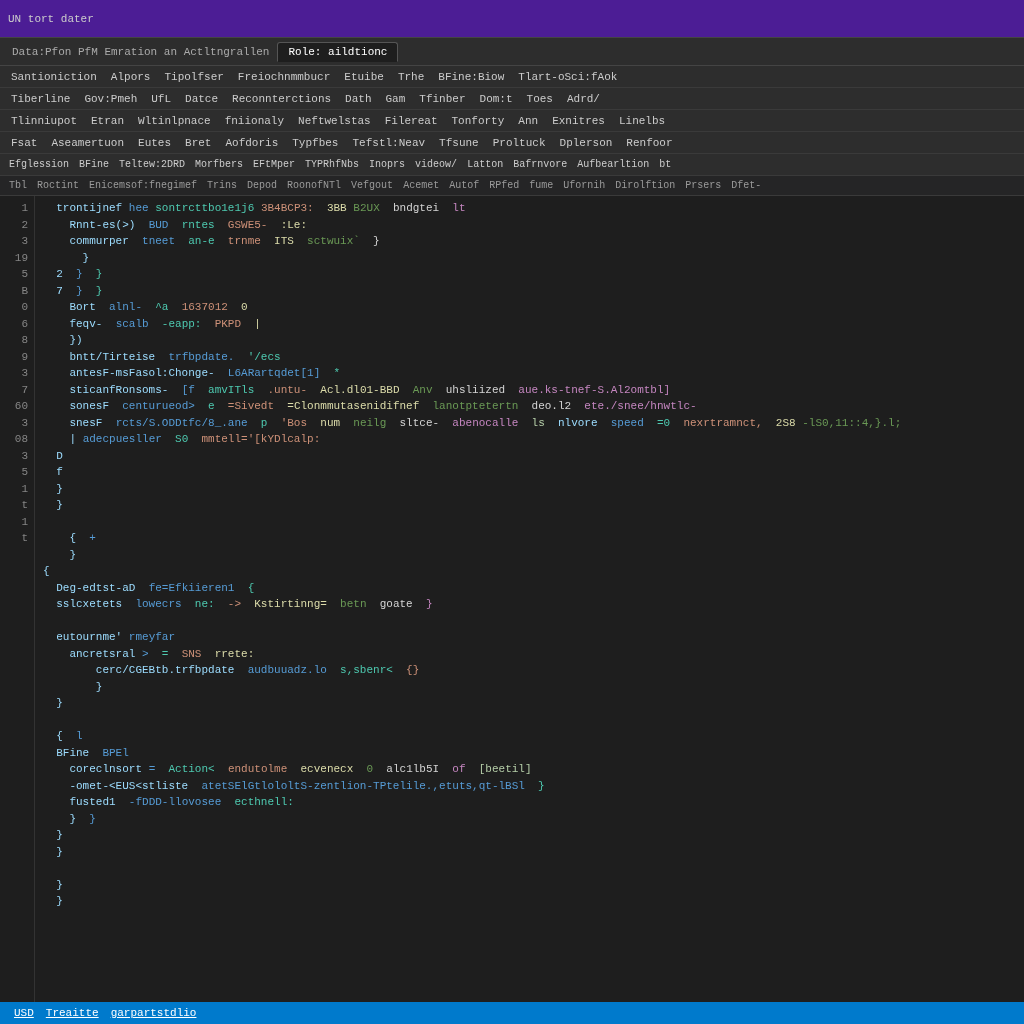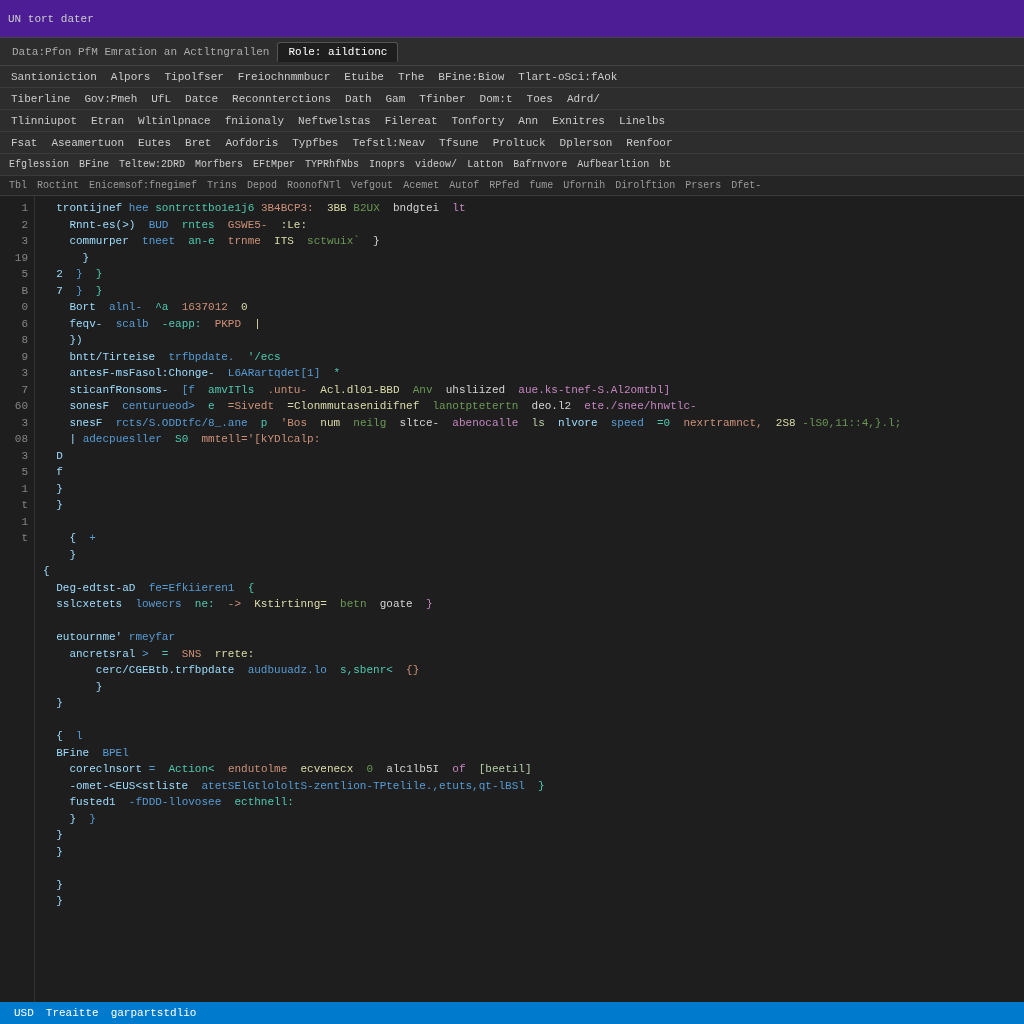--- a/index.html
+++ b/index.html
@@ -147,20 +147,21 @@
       font-size: 11px;
       color: #ffffff;
       position: absolute;
       bottom: 0;
       left: 0;
       right: 0;
     }
     .status-bar-item {
       padding: 0 6px;
       white-space: nowrap;
+      text-decoration: underline;
     }
 
     
     .bottom-panel {
       background: #252526;
       height: 30px;
       display: flex;
       align-items: center;
       padding: 0 8px;
       border-top: 1px solid #3a3a3a;

